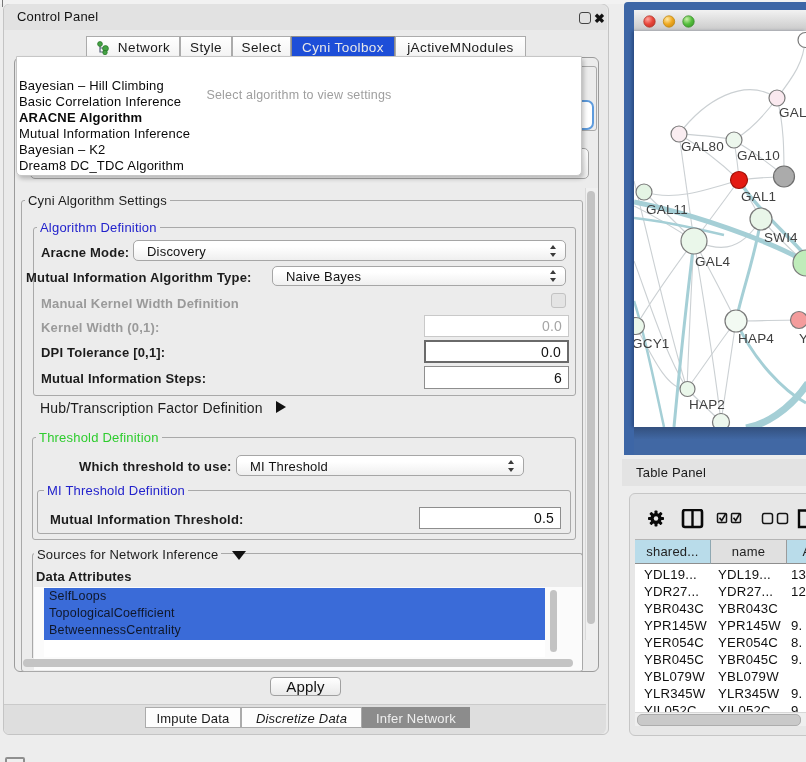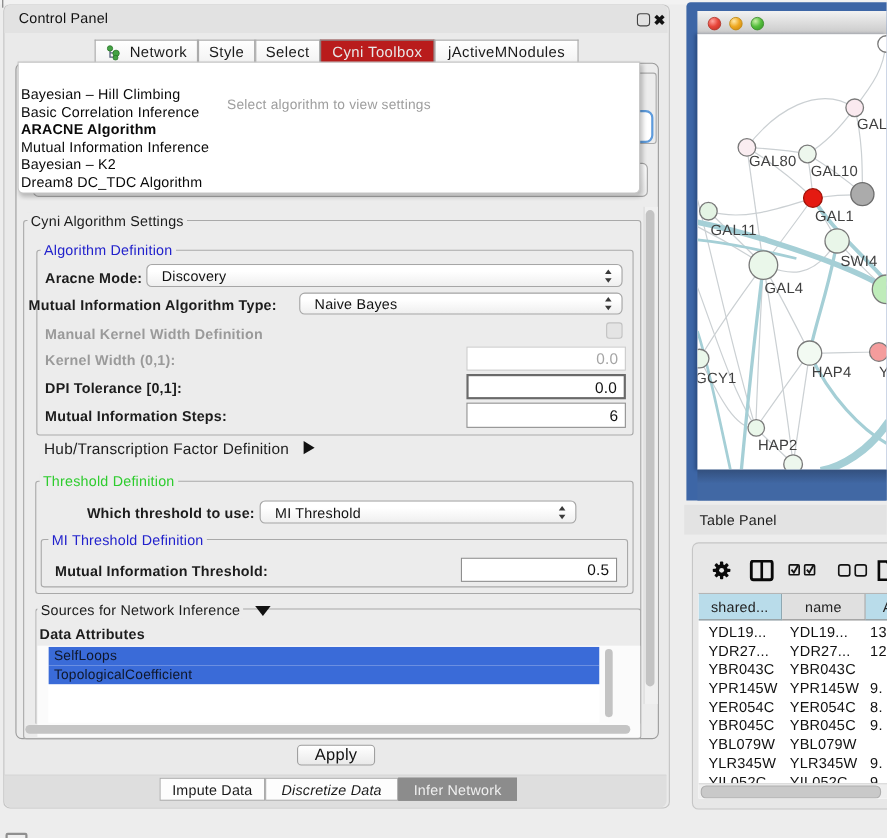--- a/index.html
+++ b/index.html
@@ -15,21 +15,21 @@
   #cpTitle .t{position:absolute;left:13px;top:5px;font-size:13px;color:#111;}
   #icoFloat{left:579px;top:12px;width:10px;height:10px;border:1.7px solid #444;border-radius:3px;}
   #icoClose{left:594px;top:11px;font-size:13px;font-weight:bold;color:#111;}
   
   #innerPanel{left:14px;top:57px;width:583px;height:613px;background:#ECECEC;
       border:1px solid #9B9B9B;border-radius:6px;}
   
   .tab{position:absolute;top:36px;height:22px;background:linear-gradient(#FFFFFF,#F2F2F2);
       border:1px solid #ABABAB;border-bottom:none;color:#1A1A1A;font-size:13.5px;letter-spacing:0.4px;
       text-align:center;line-height:21px;box-sizing:border-box;}
-  .tabsel{background:#b91c1c;color:#E9E9E9;border-color:#8C8C8C;}
+  .tabsel{background:#1d4ed8;color:#E9E9E9;border-color:#8C8C8C;}
   
   .grp{position:absolute;border:1px solid #A9A9A9;border-radius:3px;}
   .glab{position:absolute;font-size:13px;background:#ECECEC;padding:0 3px;white-space:nowrap;}
   .blab{position:absolute;font-size:13px;font-weight:bold;color:#1C1C1C;white-space:nowrap;}
   .plab{position:absolute;font-size:13px;color:#1C1C1C;white-space:nowrap;}
   .combo{position:absolute;background:linear-gradient(#FFFFFF 30%,#EFEFEF);
       border:1px solid #A6A6A6;border-radius:5px;box-sizing:border-box;
       font-size:13px;color:#111;}
   .combo .cv{position:absolute;left:13px;top:50%;transform:translateY(-50%);white-space:nowrap;}
   .spin{position:absolute;right:7px;top:50%;transform:translateY(-50%);width:9px;height:14px;}
@@ -120,20 +120,21 @@
 <div class="fld" style="left:419px;top:507px;width:142px;height:22px;border:1px solid #8E8E8E;color:#111;line-height:21px;">0.5</div>
 
 <div class="grp" style="left:32px;top:553px;width:549px;height:104px;border-bottom:none;border-radius:3px 3px 0 0;"></div>
 <div class="glab" style="left:34px;top:547px;color:#1C1C1C;">Sources for Network Inference</div>
 <div class="abs" style="left:232px;top:551px;width:0;height:0;border-left:7px solid transparent;border-right:7px solid transparent;border-top:9px solid #111;"></div>
 <div class="blab" style="left:36px;top:569px;">Data Attributes</div>
 <div class="abs" style="left:33.5px;top:586.5px;width:548px;height:83px;background:#FBFBFB;"></div>
 <div class="abs" id="attrList">
   <div class="lrow">SelfLoops</div>
   <div class="lrow">TopologicalCoefficient</div>
+  <div class="lrow">BetweennessCentrality</div>
 </div>
 
 <div class="sbthumb" style="left:549.5px;top:590px;width:7.5px;height:62px;"></div>
 
 <div class="sbthumb" style="left:22.5px;top:659px;width:550px;height:7.5px;background:#C4C4C4;"></div>
 
 <div class="abs" style="left:270px;top:677px;width:69px;height:17px;background:linear-gradient(#FFFFFF,#E9E9E9);border:1px solid #A0A0A0;border-radius:4px;text-align:center;line-height:17px;font-size:15px;color:#111;">Apply</div>
 
 <div class="btab" style="left:145px;width:96px;">Impute Data</div>
 <div class="btab" style="left:241px;width:121px;font-style:italic;">Discretize Data</div>

